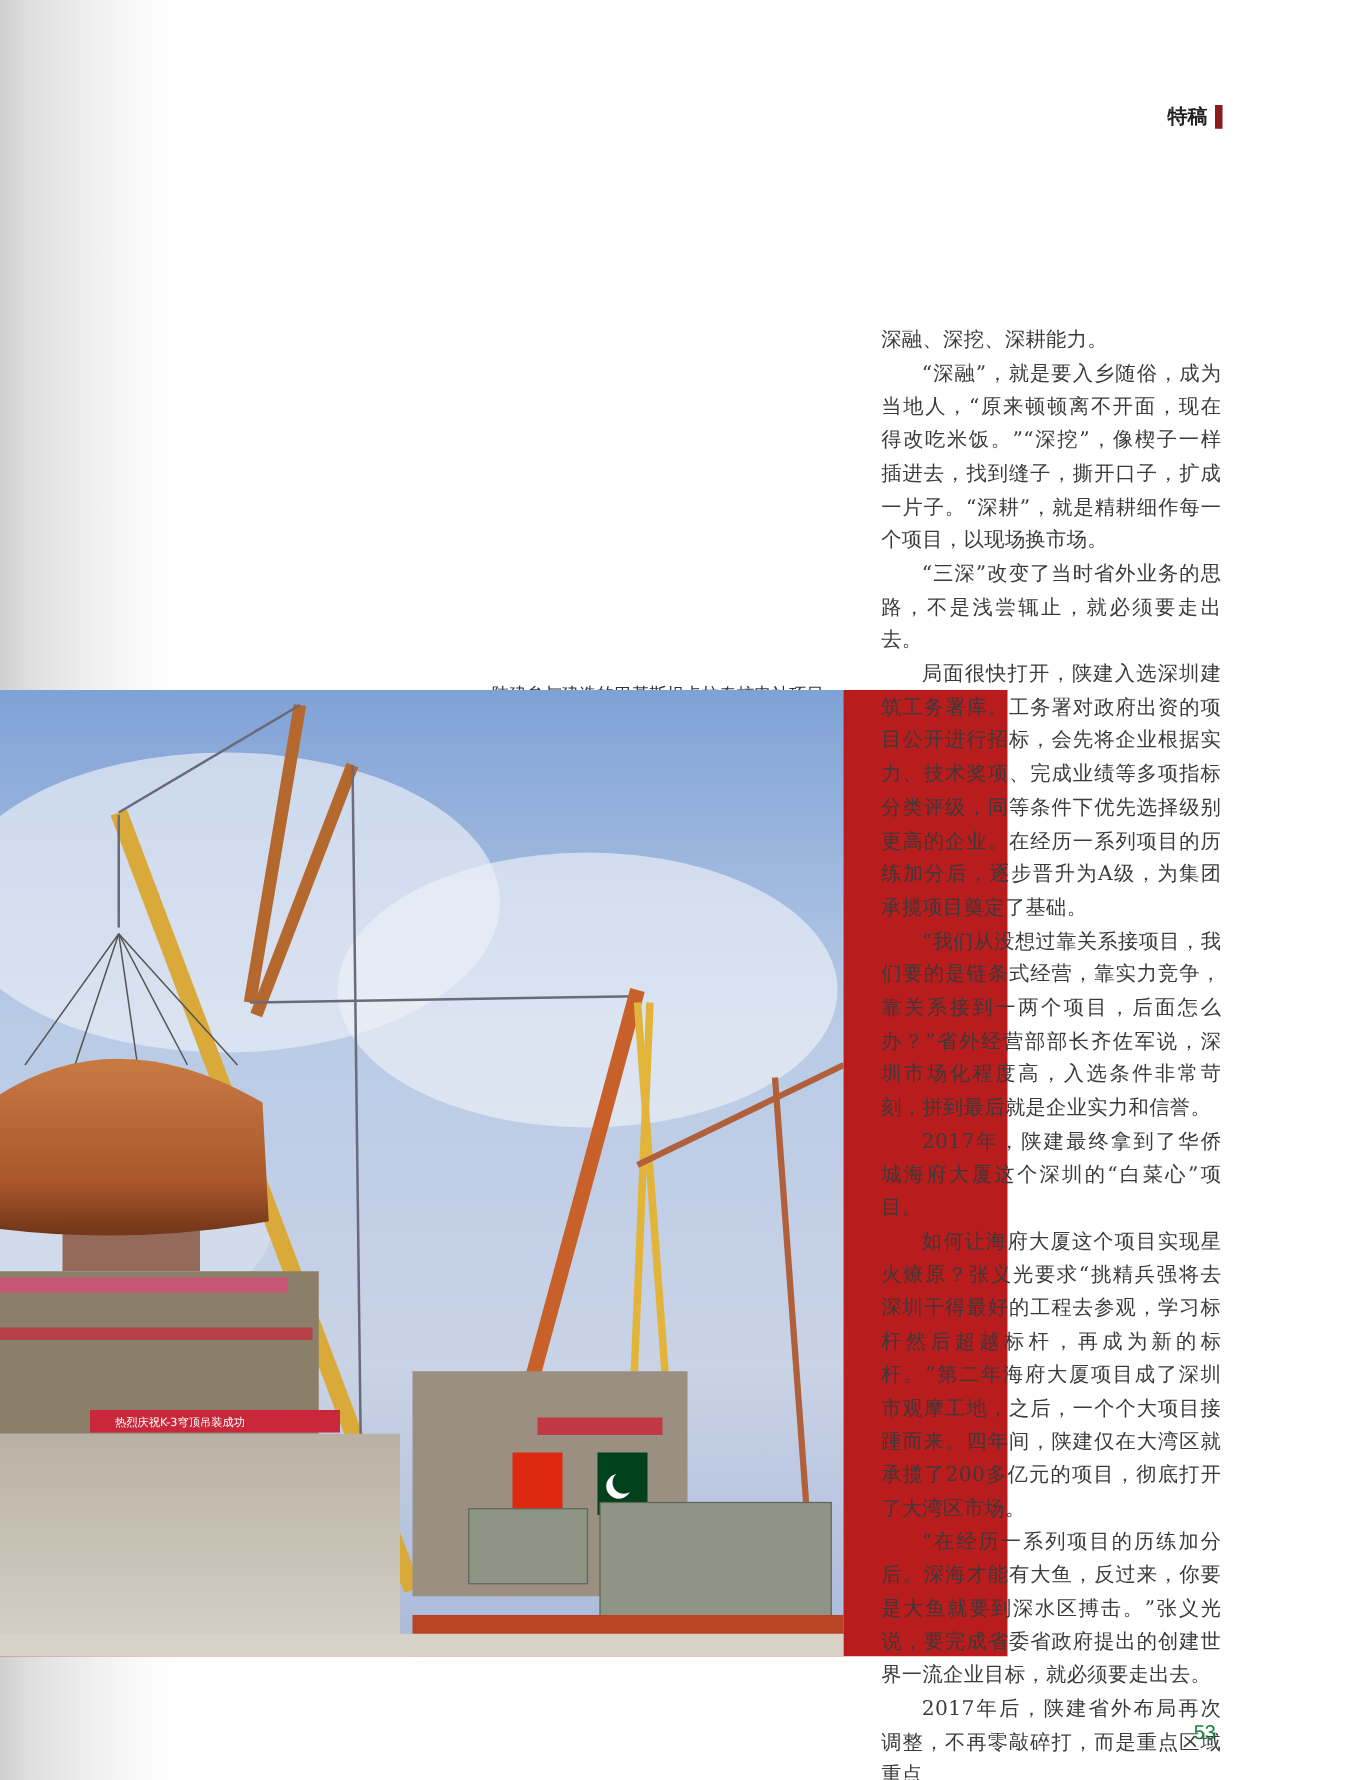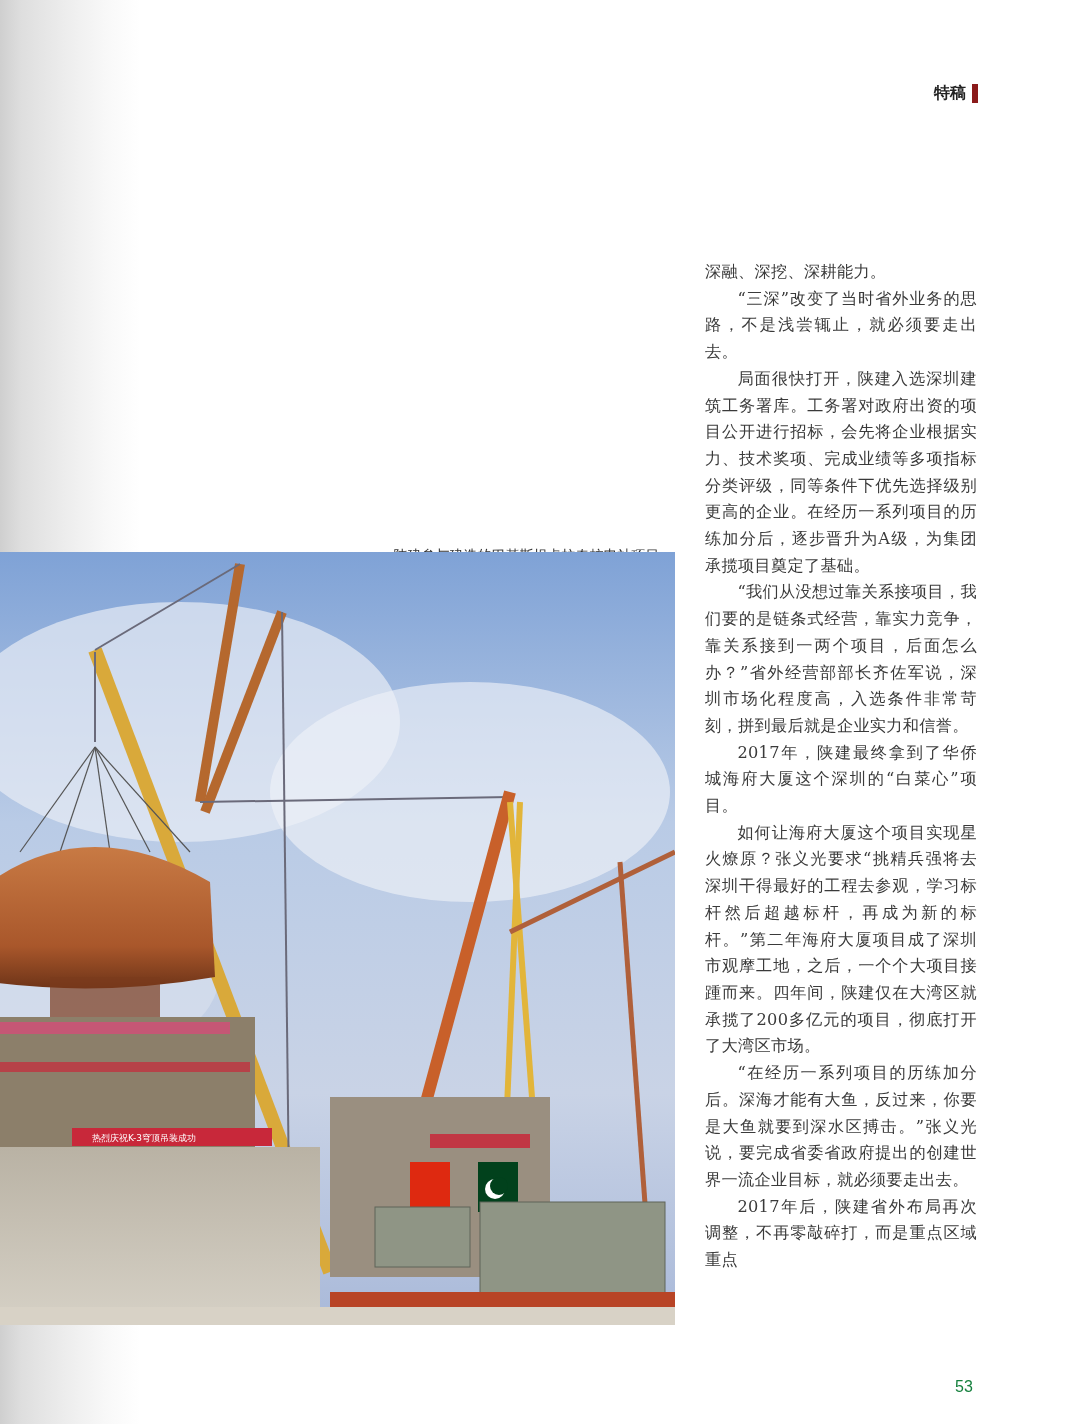--- a/index.html
+++ b/index.html
@@ -23,22 +23,22 @@
     .section-tag .bar { width: 6px; height: 19px; background: #8b1a1a; }
 
     .caption {
       position: absolute; top: 547px; left: 383px; width: 300px;
       font-family: "DejaVu Sans", "Liberation Sans", sans-serif;
       font-size: 14px; color: #333; white-space: nowrap;
     }
     .caption .tri { font-size: 11px; margin-right: 2px; }
 
     .photo {
-      position: absolute; left: 0; top: 552px; width: 675px; height: 773px;
-      overflow: hidden; background: #84cc16;
+      position: absolute; left: 0; top: 552px; width: 806px; height: 773px;
+      overflow: hidden; background: #b91c1c;
     }
     .photo svg { display: block; }
 
     .body-text {
       position: absolute; left: 705px; top: 259px; width: 272px;
       font-size: 16.2px; line-height: 26.7px; color: #3a3a3a;
       letter-spacing: 0.3px;
     }
     .body-text p { margin: 0; text-indent: 2em; text-align: justify; }
     .body-text p.cont { text-indent: 0; }
@@ -143,20 +143,21 @@
       <rect x="375" y="655" width="95" height="60"></rect>
       <rect x="480" y="650" width="185" height="95"></rect>
     </g>
     <rect x="330" y="740" width="345" height="33" fill="#b84426"></rect>
     <rect x="0" y="755" width="675" height="18" fill="#d8d2c6"></rect>
   </svg>
 </div>
 
 <div class="body-text">
   <p class="cont">深融、深挖、深耕能力。</p>
+  <p>“深融”，就是要入乡随俗，成为当地人，“原来顿顿离不开面，现在得改吃米饭。”“深挖”，像楔子一样插进去，找到缝子，撕开口子，扩成一片子。“深耕”，就是精耕细作每一个项目，以现场换市场。</p>
   <p>“三深”改变了当时省外业务的思路，不是浅尝辄止，就必须要走出去。</p>
   <p>局面很快打开，陕建入选深圳建筑工务署库。工务署对政府出资的项目公开进行招标，会先将企业根据实力、技术奖项、完成业绩等多项指标分类评级，同等条件下优先选择级别更高的企业。在经历一系列项目的历练加分后，逐步晋升为A级，为集团承揽项目奠定了基础。</p>
   <p>“我们从没想过靠关系接项目，我们要的是链条式经营，靠实力竞争，靠关系接到一两个项目，后面怎么办？”省外经营部部长齐佐军说，深圳市场化程度高，入选条件非常苛刻，拼到最后就是企业实力和信誉。</p>
   <p>2017年，陕建最终拿到了华侨城海府大厦这个深圳的“白菜心”项目。</p>
   <p>如何让海府大厦这个项目实现星火燎原？张义光要求“挑精兵强将去深圳干得最好的工程去参观，学习标杆然后超越标杆，再成为新的标杆。”第二年海府大厦项目成了深圳市观摩工地，之后，一个个大项目接踵而来。四年间，陕建仅在大湾区就承揽了200多亿元的项目，彻底打开了大湾区市场。</p>
   <p>“在经历一系列项目的历练加分后。深海才能有大鱼，反过来，你要是大鱼就要到深水区搏击。”张义光说，要完成省委省政府提出的创建世界一流企业目标，就必须要走出去。</p>
   <p>2017年后，陕建省外布局再次调整，不再零敲碎打，而是重点区域重点</p>
 </div>
 
 <div class="page-number">53</div>

